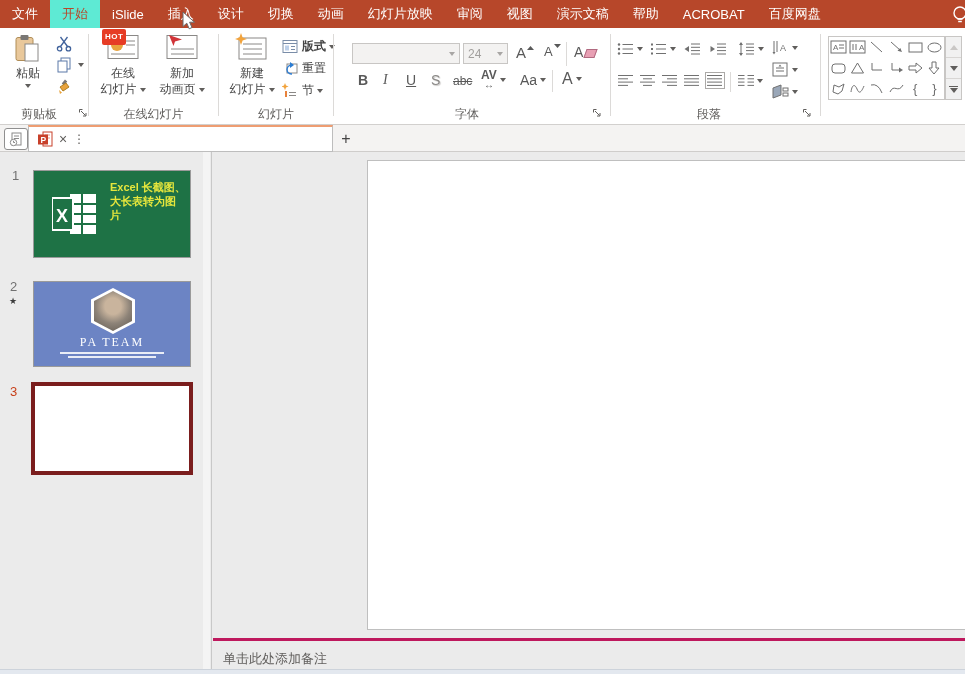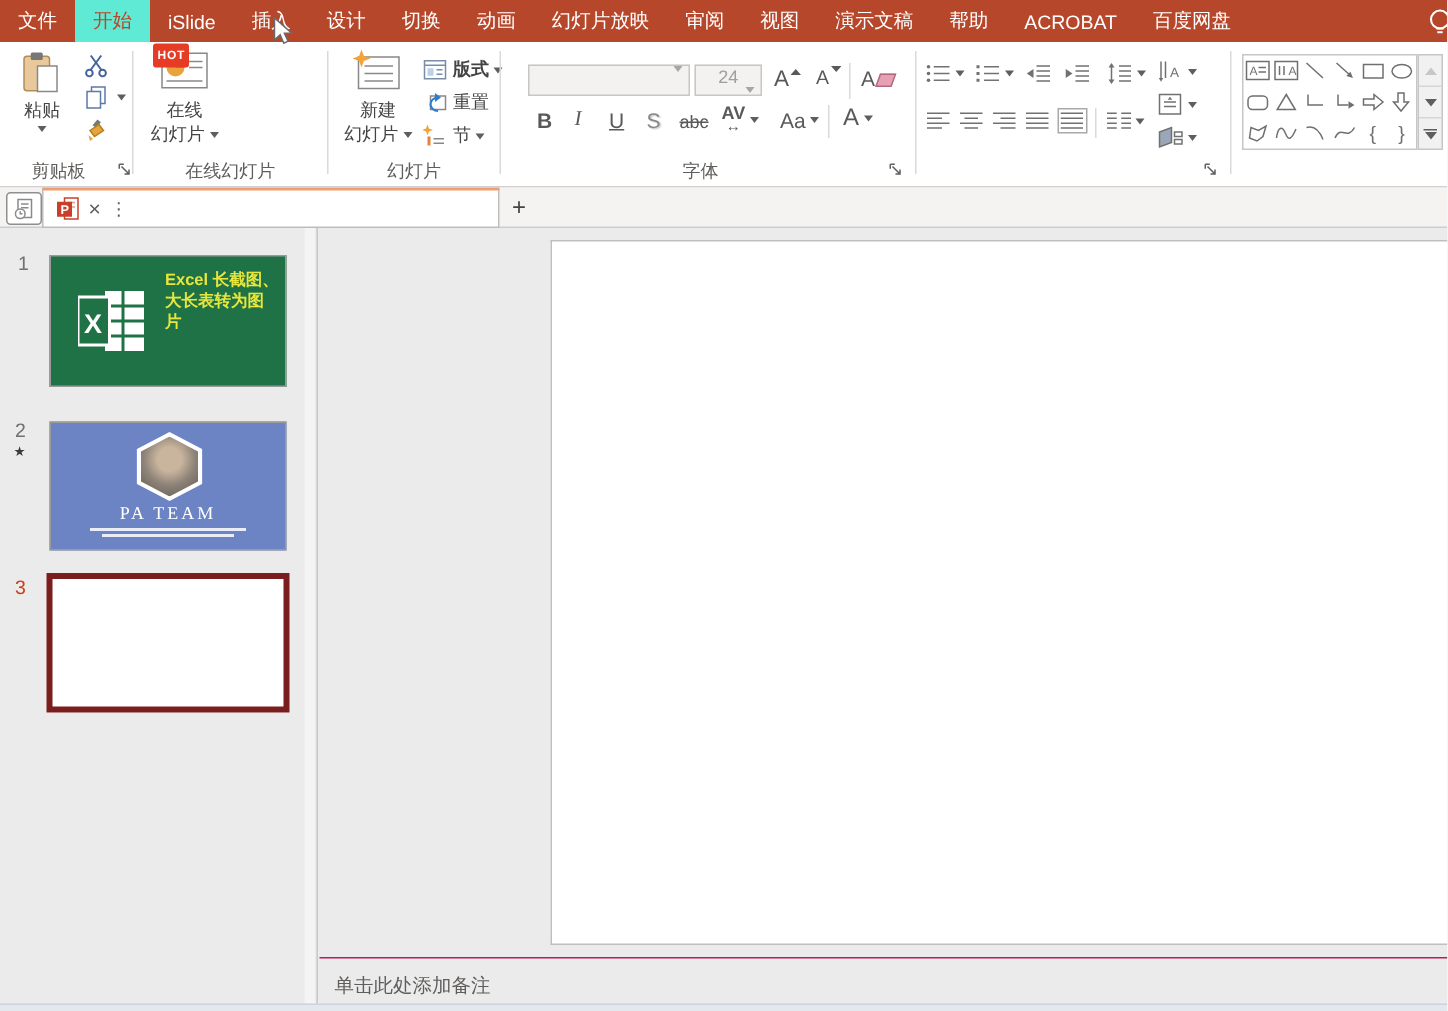--- a/index.html
+++ b/index.html
@@ -16,21 +16,21 @@
   .gsep{position:absolute;top:6px;height:82px;width:1px;background:#DCDAD8;}
   .glabel{position:absolute;top:78px;font-size:12px;color:#605E5C;text-align:center;}
   .launcher{position:absolute;top:80px;width:10px;height:10px;}
   .bigbtn{position:absolute;display:flex;flex-direction:column;align-items:center;color:#444;line-height:14px;text-align:right;}
   .bigbtn .lbl{margin-top:2px;white-space:nowrap;}
   .chev{width:0;height:0;border-left:3px solid transparent;border-right:3px solid transparent;border-top:4px solid #605E5C;display:inline-block;vertical-align:middle;margin-left:3px;}
   .chev.dis{border-top-color:#A8A6A4;}
   .minibtn{position:absolute;display:flex;align-items:center;}
   .minisep{position:absolute;width:1px;background:#DCDAD8;}
   .hotbadge{position:absolute;left:-4px;top:-4px;background:#E63C25;color:#fff;font-size:8px;font-weight:bold;padding:1px 3px;border-radius:2px;letter-spacing:.5px;}
-  .combo{position:absolute;height:21px;background:#F3F2F1;border:1px solid #C8C6C4;box-sizing:border-box;display:flex;align-items:center;color:#A19F9D;font-size:12px;padding:0 4px;flex-direction:column;}
+  .combo{position:absolute;height:21px;background:#F3F2F1;border:1px solid #C8C6C4;box-sizing:border-box;display:flex;align-items:center;color:#A19F9D;font-size:12px;padding:0 4px;}
   .combo .chev{margin-left:auto;}
   .fbtn{position:absolute;font-size:14px;color:#595959;display:flex;align-items:flex-end;}
   .stack{display:flex;flex-direction:column;align-items:center;line-height:10px;font-size:12px;color:#595959;}
   .pcell{position:absolute;display:flex;align-items:center;}
   
   .shapebox{position:absolute;left:828px;top:8px;width:117px;height:64px;background:#fff;border:1px solid #C8C6C4;box-sizing:border-box;display:grid;grid-template-columns:repeat(6,1fr);grid-template-rows:repeat(3,1fr);}
   .shapecell{display:flex;align-items:center;justify-content:center;color:#6F6F6F;font-size:13px;}
   .scrollcol{position:absolute;left:945px;top:8px;width:17px;height:64px;background:#F1F1F1;border:1px solid #C8C6C4;box-sizing:border-box;display:flex;flex-direction:column;}
   .scrollcol>div{flex:1;display:flex;align-items:center;justify-content:center;border-bottom:1px solid #D8D6D4;flex-direction:column;}
   .scrollcol>div:last-child{border-bottom:none;}
@@ -56,21 +56,21 @@
   .t1text{position:absolute;left:76px;top:9px;width:76px;color:#E6E63C;font-size:11px;font-weight:bold;line-height:14px;word-break:break-all;}
   .thumb2{left:33px;top:129px;width:158px;height:86px;background:#6C84C4;border:1px solid #9a9a9a;}
   .hexw{position:absolute;left:57px;top:6px;width:44px;height:46px;background:#fff;clip-path:polygon(50% 0,100% 25%,100% 75%,50% 100%,0 75%,0 25%);}
   .hexi{position:absolute;left:60px;top:9px;width:38px;height:40px;clip-path:polygon(50% 0,100% 25%,100% 75%,50% 100%,0 75%,0 25%);
         background:radial-gradient(circle at 50% 38%,#c9b49d 0 26%,#8d8378 55%,#5f574e 100%);}
   .t2title{position:absolute;left:0;right:0;top:53px;text-align:center;color:#fff;font-family:"Liberation Serif","DejaVu Serif",serif;font-size:12px;letter-spacing:2px;}
   .t2line{position:absolute;left:50%;transform:translateX(-50%);height:2px;background:rgba(255,255,255,.85);}
   .thumb3{left:31px;top:230px;width:162px;height:93px;background:#fff;border:4px solid #7A1D1D;}
   .content{position:absolute;top:152px;left:213px;right:0;bottom:4px;background:#EBEBEB;}
   .canvas{position:absolute;left:154px;top:8px;right:-2px;height:468px;background:#fff;border:1px solid #BFBFBF;border-right:none;}
-  .notesarea{position:absolute;left:0;right:0;top:486px;bottom:0;border-top:1px solid #be185d;background:#EBEBEB;}
+  .notesarea{position:absolute;left:0;right:0;top:486px;bottom:0;border-top:3px solid #be185d;background:#EBEBEB;}
   .notesph{position:absolute;left:10px;top:9px;font-size:13px;color:#605E5C;}
   .statusstrip{position:absolute;left:0;right:0;bottom:0;height:4px;background:#E3E8EF;border-top:1px solid #CDD3DB;}
   .cursor{position:absolute;left:182px;top:11px;z-index:60;}
   svg{display:block;}
 </style>
 </head>
 <body>
 
 <div class="screen">
 
@@ -152,20 +152,32 @@
             <circle cx="11" cy="12" r="6" fill="#E8A33D"></circle>
             <path d="M11 6 A6 6 0 0 1 17 12 L11 12 Z" fill="#4472C4"></path>
             <line x1="20" y1="8" x2="29" y2="8" stroke="#8A8886"></line>
             <line x1="20" y1="12" x2="29" y2="12" stroke="#8A8886"></line>
             <line x1="5" y1="21" x2="29" y2="21" stroke="#8A8886"></line>
           </svg>
         <span class="hotbadge">HOT</span>
       </span>
       <span class="lbl">在线</span>
       <span class="lbl"><span>幻灯片</span><span class="chev"></span></span>
+    </div>
+    <div class="bigbtn" style="left:154px;top:5px;width:56px;">
+      <span>
+        <svg width="34" height="31" viewBox="0 0 34 31">
+            <rect x="2" y="2.5" width="30" height="23" fill="#fff" stroke="#8A8886"></rect>
+            <path d="M4 2 L17 6.5 L10 8.5 L8.5 13 Z" fill="#D13438"></path>
+            <line x1="6" y1="16" x2="29" y2="16" stroke="#8A8886"></line>
+            <line x1="6" y1="21" x2="29" y2="21" stroke="#8A8886"></line>
+          </svg>
+      </span>
+      <span class="lbl">新加</span>
+      <span class="lbl"><span>动画页</span><span class="chev"></span></span>
     </div>
     <div class="glabel" style="left:89px;width:129px;">在线幻灯片</div>
     <div class="gsep" style="left:218px;"></div>
 
     <div class="bigbtn" style="left:226px;top:5px;width:52px;">
       <span>
         <svg width="34" height="31" viewBox="0 0 34 31">
             <rect x="4" y="5" width="27" height="21" fill="#fff" stroke="#8A8886"></rect>
             <line x1="8" y1="11" x2="27" y2="11" stroke="#8A8886"></line>
             <line x1="8" y1="16" x2="27" y2="16" stroke="#8A8886"></line>
@@ -397,20 +409,21 @@
       <span class="chev"></span>
     </div>
     <div class="pcell" style="left:772px;top:56px;">
       <svg width="17" height="15" viewBox="0 0 17 15">
           <polygon points="1,4 9,1 9,11 1,14" fill="#9aa7b8" stroke="#717171"></polygon>
           <rect x="11" y="4" width="5" height="3" fill="none" stroke="#717171"></rect>
           <rect x="11" y="9" width="5" height="3" fill="none" stroke="#717171"></rect>
         </svg>
       <span class="chev"></span>
     </div>
+    <div class="glabel" style="left:611px;width:196px;">段落</div>
     <div class="launcher" style="left:802px;">
       <svg width="10" height="10" viewBox="0 0 10 10">
           <path d="M1.5 1.5 H4.5 M1.5 1.5 V4.5 M3 3 L7.5 7.5 M8 5 V8 H5" stroke="#605E5C" fill="none"></path>
         </svg>
     </div>
     <div class="gsep" style="left:820px;"></div>
 
     <div class="shapebox">
       <div class="shapecell">
           <svg width="17" height="16" viewBox="0 0 17 16">

